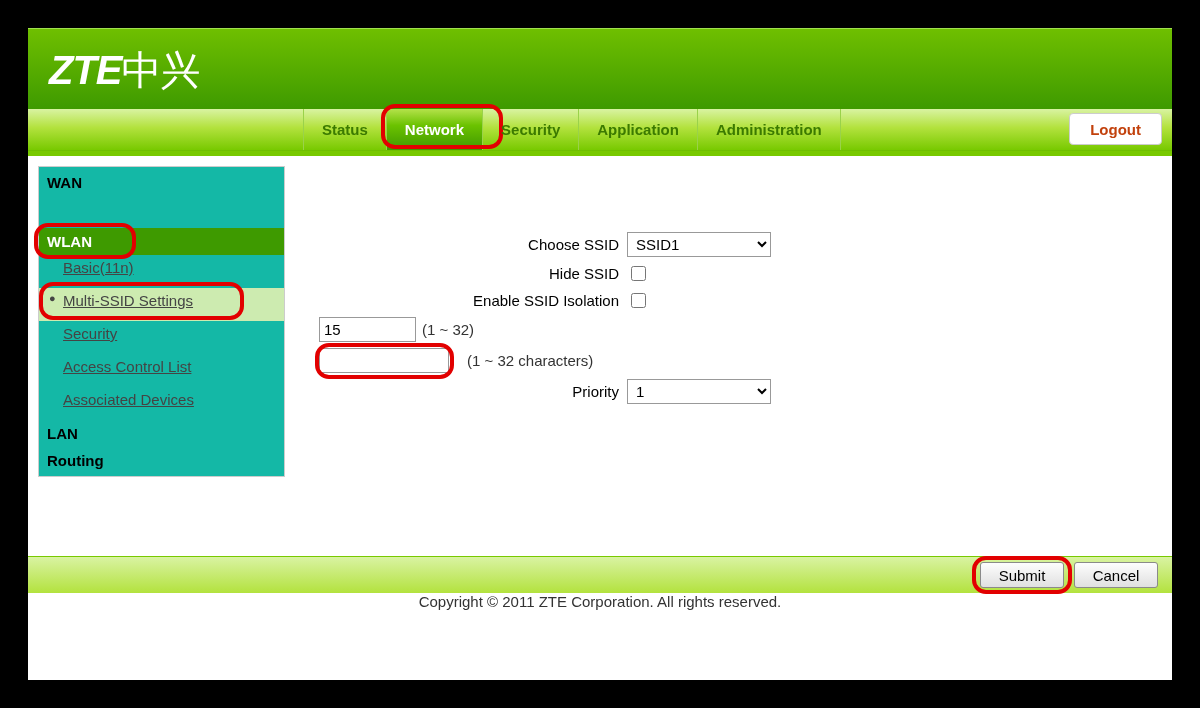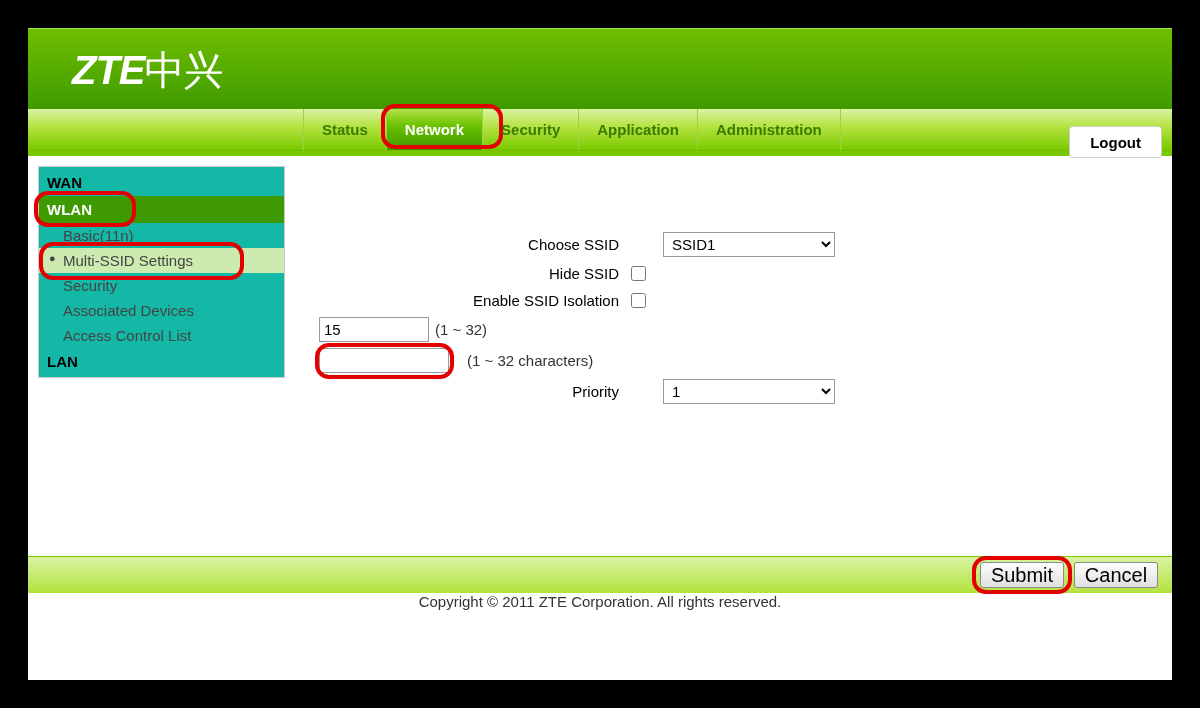--- a/index.html
+++ b/index.html
@@ -1,52 +1,52 @@
 <!DOCTYPE html>
 <html><head>
 <meta charset="utf-8">
 <style>
   html,body{margin:0;padding:0;font-family:Arial,Helvetica,sans-serif;font-size:15px;}
   body{background:#fff;width:1200px;height:708px;overflow:hidden;}
   .outer{box-sizing:border-box;width:1200px;height:708px;background:#000;padding:28px;}
   .page{background:#fff;width:100%;height:100%;box-sizing:border-box;position:relative;}
   
   .hdr{height:80px;background:linear-gradient(to bottom,#6fbf00 0%,#3e9a00 100%);position:relative;border-top:1px solid #9fe04f;}
-  .logo{position:absolute;left:44px;top:14px;color:#fff;font-size:40px;font-weight:bold;letter-spacing:-1px;font-family:Arial,sans-serif;}
+  .logo{position:absolute;left:21px;top:14px;color:#fff;font-size:40px;font-weight:bold;letter-spacing:-1px;font-family:Arial,sans-serif;}
   .logo .zte{font-style:italic;}
   .logo .cn{font-weight:normal;}
   
   .nav{height:41px;background:linear-gradient(to bottom,#d9f3a2 0%,#b3e23e 45%,#78c900 100%);display:flex;align-items:stretch;padding-left:275px;position:relative;border-bottom:1px solid #6fbf00;}
   .nav .tab{display:flex;align-items:center;padding:0 18px;color:#3b7a00;font-weight:bold;cursor:pointer;border-right:1px solid #9ad24a;position:relative;}
   .nav .tab:first-child{border-left:1px solid #9ad24a;}
   .nav .tab.active{color:#fff;background:linear-gradient(to bottom,#b4e24a 0%,#6bc200 40%,#3f9800 100%);}
-  .nav .logout{position:absolute;right:10px;top:17px;height:30px;display:flex;align-items:center;padding:0 20px;background:#fff;border:1px solid #ccc;border-radius:4px;color:#000000;font-weight:bold;cursor:pointer;}
+  .nav .logout{position:absolute;right:10px;top:4px;height:30px;display:flex;align-items:center;padding:0 20px;background:#fff;border:1px solid #ccc;border-radius:4px;color:#c2410c;font-weight:bold;cursor:pointer;}
   .green-strip{height:5px;background:#78c900;}
   
   .content{display:flex;height:400px;}
   .sidewrap{width:261px;padding:10px 0 0 10px;}
   .sidebar{width:245px;border:1px solid #ccc;background:#14b8a6;padding:2px 0;}
   .sidebar .group{color:#000;font-weight:bold;padding:5px 8px;cursor:pointer;position:relative;}
   .sidebar .group.hl{color:#fff;background:#3e9a00;}
-  .sidebar .item{padding:4px 8px 4px 24px;color:#444;cursor:pointer;position:relative;}
+  .sidebar .item{padding:4px 8px 12px 24px;color:#444;cursor:pointer;position:relative;text-decoration:underline;}
   .sidebar .item.sel{background:#cdebb0;}
   .sidebar .item.sel::before{content:"●";position:absolute;left:10px;top:4px;font-size:11px;}
   .main{flex:1;padding:70px 20px 16px 20px;}
   .row{display:flex;align-items:center;margin:6px 0;}
   .row .lbl{width:300px;text-align:right;padding-right:8px;}
   .row .ctl{width:340px;display:flex;align-items:center;}
   .row .hint{color:#333;margin-left:6px;}
   select,input[type=text]{border:1px solid #999;height:25px;font-size:15px;box-sizing:border-box;padding:0 4px;background:#fff;}
-  select.big{width:172px;margin-left:36px;}
-  input.n1{width:110px;}
+  select.big{width:144px;}
+  input.n1{width:97px;}
   input.n2{width:130px;}
   input[type=checkbox]{width:15px;height:15px;}
   
   .btnbar{height:36px;background:linear-gradient(to bottom,#d9f3a2 0%,#b3e23e 100%);display:flex;align-items:center;justify-content:flex-end;padding-right:14px;border-top:1px solid #78c900;}
-  .btn{height:26px;min-width:84px;background:linear-gradient(to bottom,#fdfdfd,#e0e0e0);border:1px solid #8a8a8a;border-radius:3px;margin-left:10px;cursor:pointer;font-size:20px;}
+  .btn{height:26px;min-width:84px;background:linear-gradient(to bottom,#fdfdfd,#e0e0e0);border:1px solid #8a8a8a;border-radius:3px;margin-left:10px;cursor:pointer;font-size:15px;}
   .copy{text-align:center;color:#333;}
   
   .ring{position:absolute;border:4px solid #e20000;border-radius:14px;pointer-events:none;box-sizing:border-box;}
 </style>
 </head>
 <body>
 
 <div class="outer">
  <div class="page">
   <div class="hdr">
@@ -62,33 +62,34 @@
     <div class="tab">Application</div>
     <div class="tab">Administration</div>
     <div class="logout">Logout</div>
   </div>
   <div class="green-strip"></div>
 
   <div class="content">
     <div class="sidewrap">
       <div class="sidebar">
         <div class="group">WAN</div>
-        <div class="group hl" style="position:relative;">
+        <div class="group hl" style="position:relative;margin-top:32px;">
           <span>WLAN</span>
           <span class="ring" style="left:-5px;top:-5px;width:102px;height:36px;"></span>
         </div>
         <div class="item">Basic(11n)</div>
         <div class="item sel" style="position:relative;">
           <span>Multi-SSID Settings</span>
           <span class="ring" style="left:0px;top:-6px;width:205px;height:38px;"></span>
         </div>
         <div class="item">Security</div>
+        <div class="item">Access Control List</div>
         <div class="item">Associated Devices</div>
-        <div class="item">Access Control List</div>
         <div class="group">LAN</div>
+        <div class="group">Routing</div>
       </div>
     </div>
 
     <div class="main">
       <div class="row">
         <div class="lbl">Choose SSID</div>
         <div class="ctl">
               <select class="big"><option>SSID1</option></select>
             </div>
       </div>

